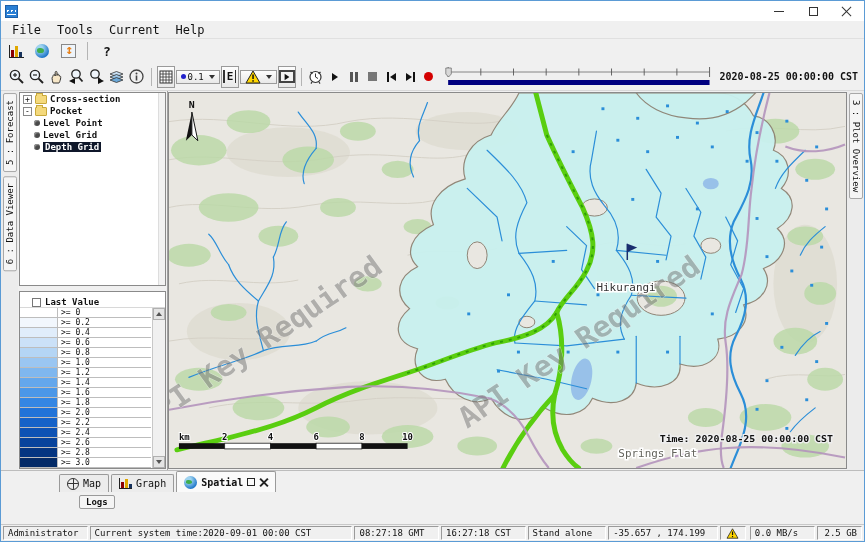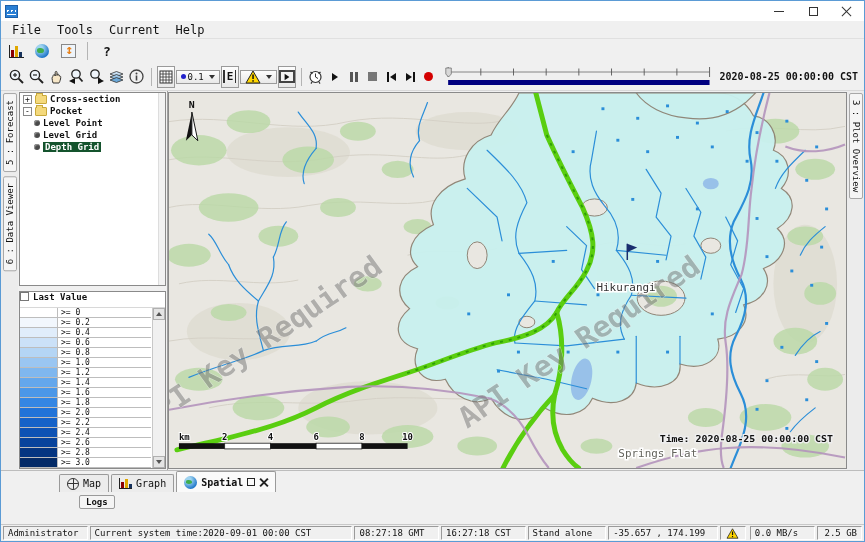--- a/index.html
+++ b/index.html
@@ -62,26 +62,26 @@
   .vtab.flip { transform:rotate(180deg); }
 
   .leftpanel { width:150px; display:flex; flex-direction:column; border-right:1px solid #a0a0a0; background:#f0f0f0; flex:0 0 auto; }
   .treebox { height:205px; background:#fff; border:1px solid #8a8a8a; margin:1px; overflow:hidden; position:relative; }
   .tree-row { display:flex; align-items:center; height:12px; font-size:9px; font-weight:bold; padding-left:3px; gap:3px; white-space:nowrap; }
   .tree-row.leaf { padding-left:14px; }
   .expander { width:9px; height:9px; border:1px solid #888; background:#fff; font-size:8px; line-height:7px; text-align:center; font-weight:normal; }
   .folder { width:12px; height:9px; background:#f4d97c; border:1px solid #c8a93c; border-radius:1px; position:relative; }
   .folder::before { content:""; position:absolute; top:-3px; left:0; width:5px; height:2px; background:#f4d97c; border:1px solid #c8a93c; border-bottom:none; }
   .bullet { width:6px; height:6px; border-radius:50%; background:#4a4a4a; box-shadow:inset 1px 1px 1px #999; }
-  .tree-label.sel { background:#14532d; color:#fff; padding:0 2px; }
+  .tree-label.sel { background:#0f172a; color:#fff; padding:0 2px; }
   .tree-scroll { position:absolute; right:0; top:0; bottom:0; width:7px; background:#f2f2f2; border-left:1px solid #ddd; }
 
   .splitter { height:4px; }
   .legendbox { flex:1 1 auto; background:#fff; border:1px solid #8a8a8a; margin:1px; display:flex; flex-direction:column; overflow:hidden; }
-  .legend-head { height:16px; display:flex; align-items:flex-start; gap:4px; padding-left:0; border-bottom:1px solid #d8d8d8; font-size:9px; font-weight:bold; }
+  .legend-head { height:16px; display:flex; align-items:flex-end; gap:4px; padding-left:12px; border-bottom:1px solid #d8d8d8; font-size:9px; font-weight:bold; }
   .checkbox { width:9px; height:9px; border:1px solid #777; background:#fff; }
   .legend-list { position:relative; flex:1; overflow:hidden; padding-right:14px; }
   .legend-row { display:flex; height:10px; border-bottom:1px solid #bdbdbd; }
   .swatch { width:38px; border-right:1px solid #bdbdbd; }
   .legend-label { font-size:8px; line-height:10px; padding-left:3px; }
   .legend-scroll { position:absolute; right:0; top:0; bottom:0; width:13px; background:#f0f0f0; border-left:1px solid #c8c8c8; display:flex; flex-direction:column; justify-content:space-between; }
   .scr-btn { height:12px; border:1px solid #b0b0b0; background:#e4e4e4; display:flex; align-items:center; justify-content:center; }
   .scr-up { width:0;height:0;border-left:3px solid transparent;border-right:3px solid transparent;border-bottom:4px solid #555; }
   .scr-dn { width:0;height:0;border-left:3px solid transparent;border-right:3px solid transparent;border-top:4px solid #555; }
 

